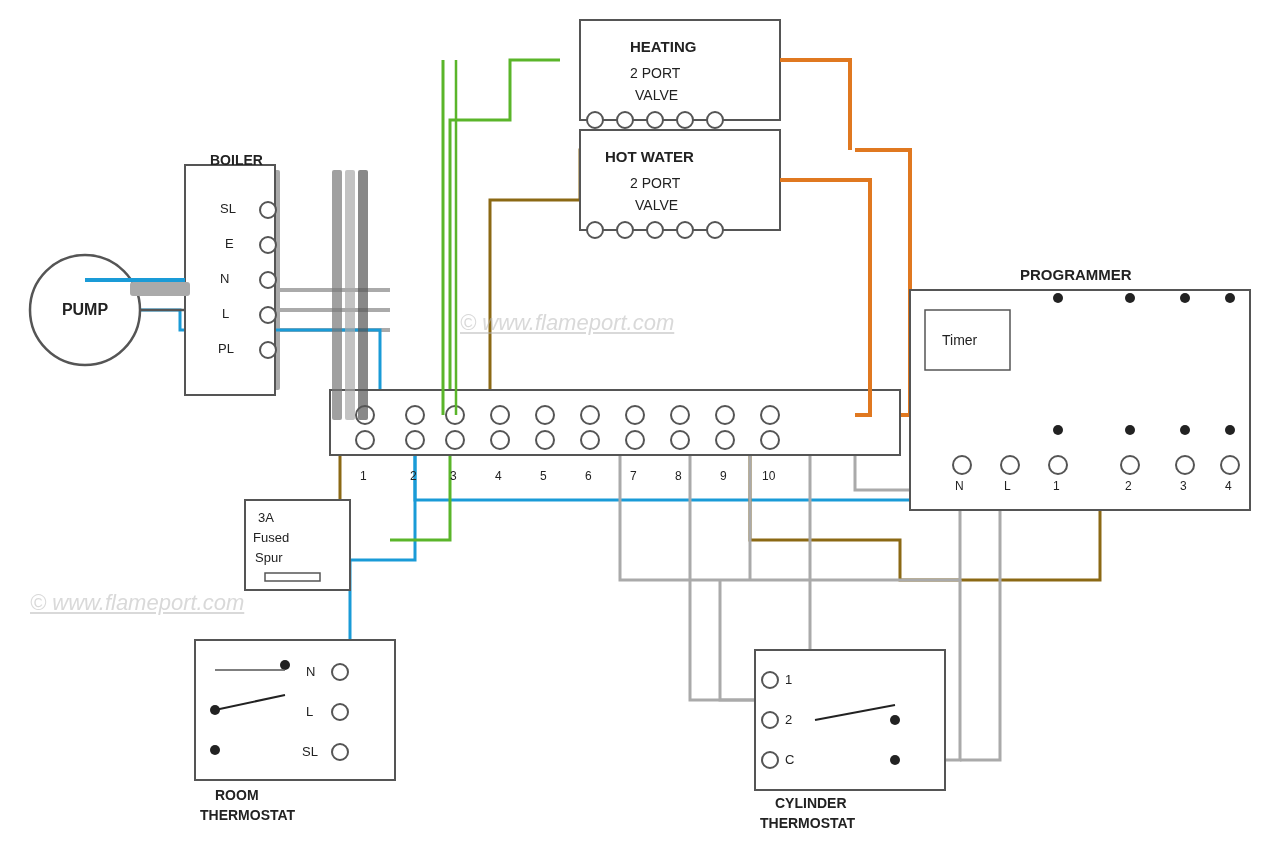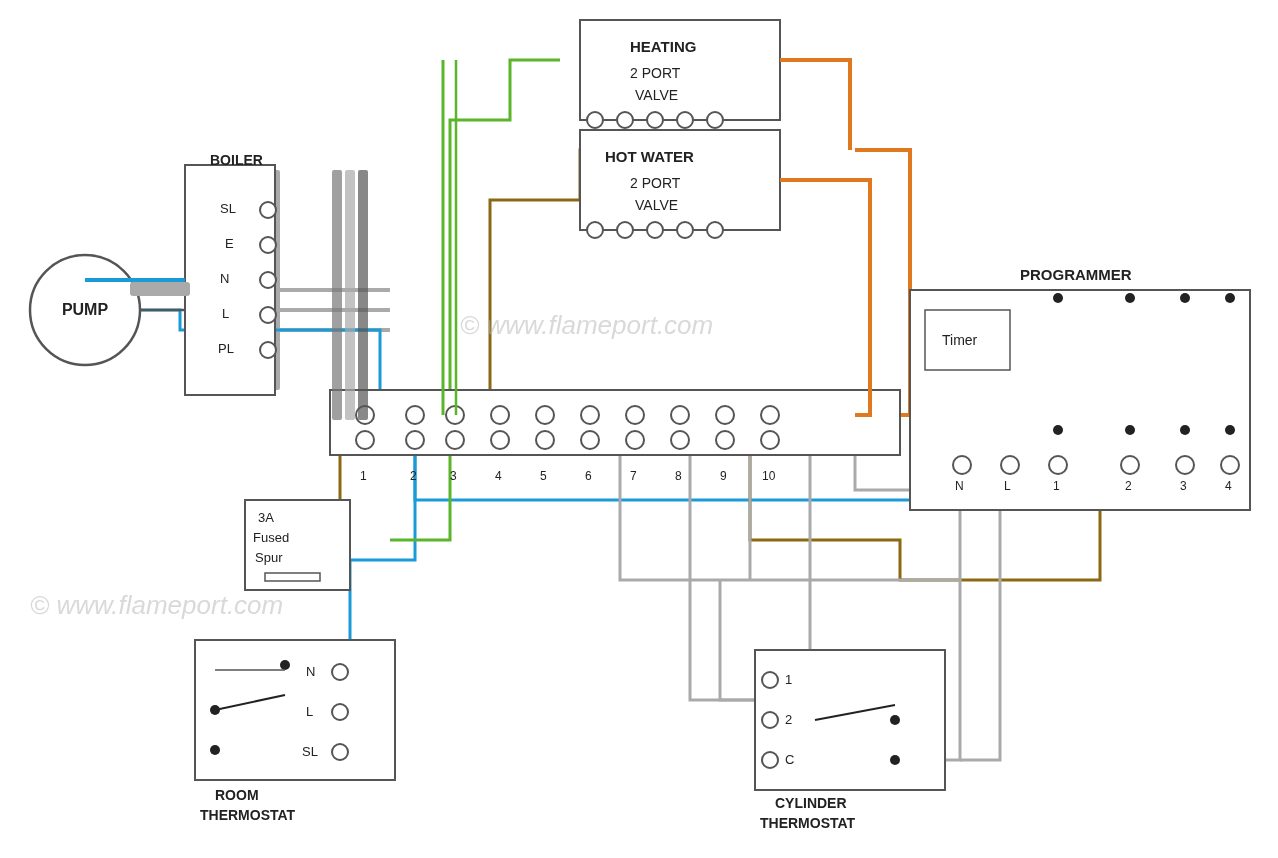--- a/index.html
+++ b/index.html
@@ -18,24 +18,25 @@
     }
     svg#main-svg {
       position: absolute;
       top: 0; left: 0;
       width: 1278px;
       height: 858px;
     }
     .watermark {
       position: absolute;
       color: rgba(180,180,180,0.5);
-      font-size: 26px;
+      font-size: 22px;
       font-style: italic;
       pointer-events: none;
       user-select: none;
+      text-decoration: underline;
     }
     .watermark-top {
       top: 310px;
       left: 460px;
     }
     .watermark-bottom {
       top: 590px;
       left: 30px;
     }
   </style>

